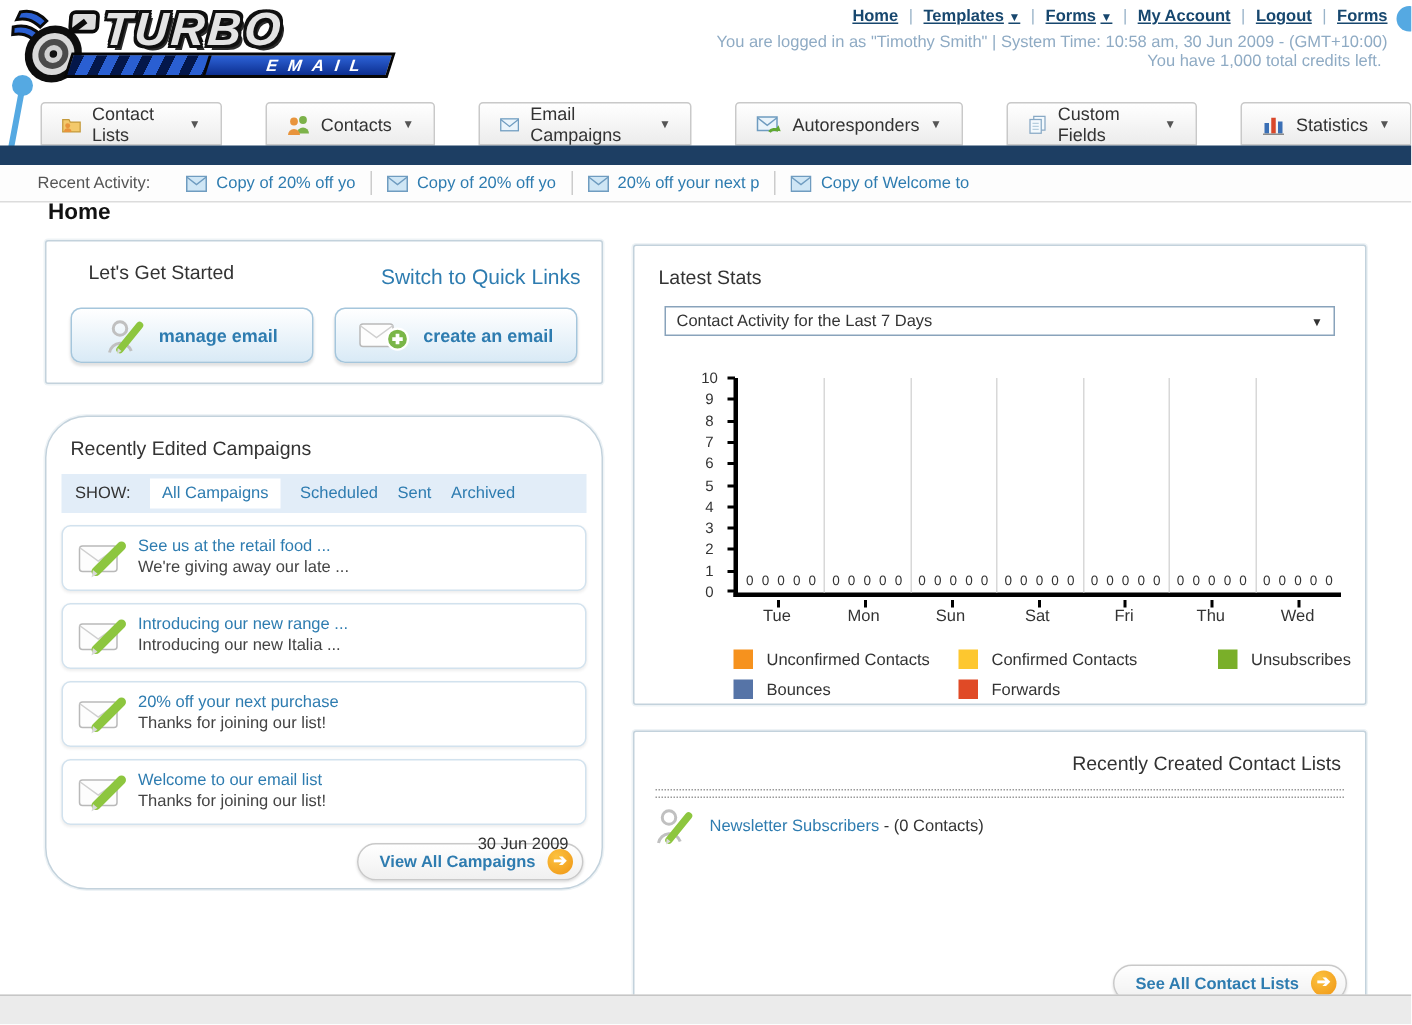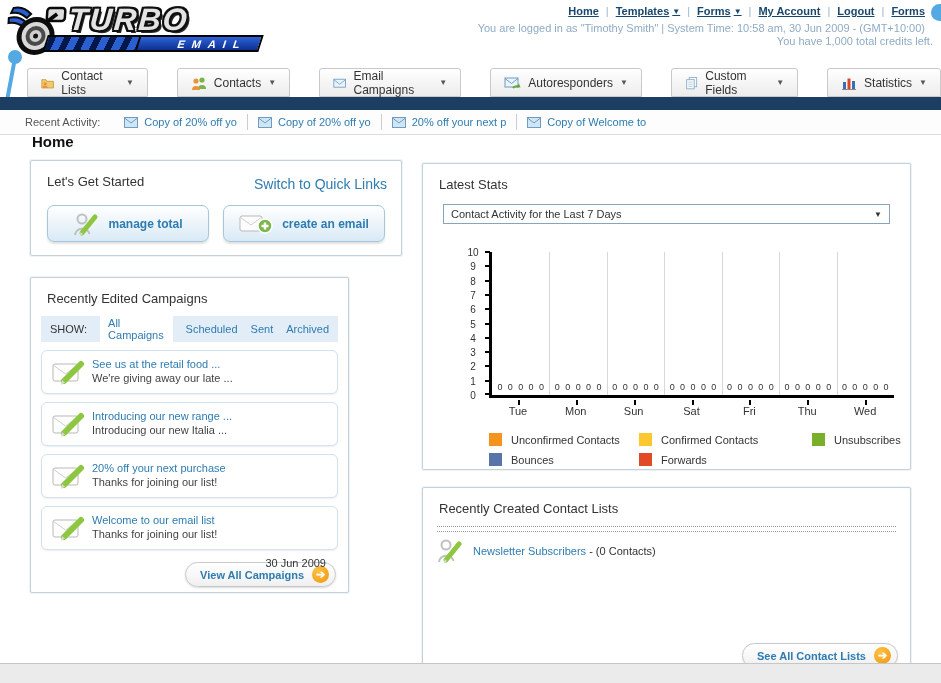--- a/index.html
+++ b/index.html
@@ -18,21 +18,21 @@
   .logo-stripes { width:92px; height:100%; background:repeating-linear-gradient(100deg,#04174a 0 7px,#2a5fd2 7px 15px); border-right:2px solid #060606; }
   .logo-email { flex:1; text-align:right; padding-right:12px; color:#fff; font-size:11px; font-weight:bold; letter-spacing:7px; }
   .pin-decor { position:absolute; left:0; top:48px; }
   .corner-dot { position:absolute; right:-7px; top:4px; width:17px; height:17px; border-radius:50%; background:#55a9e2; }
 
   .header-links { position:absolute; right:16px; top:5px; font-size:11px; color:#9ab4c9; display:flex; align-items:center; gap:7px; }
   .header-links a { color:#17476e; text-decoration:underline; font-weight:bold; cursor:pointer; display:flex; align-items:center; gap:3px; }
   .hl-sep::before { content:"|"; color:#9ab4c9; font-weight:normal; }
   .caret-sm { font-size:8px; color:#17476e; }
   .login-info { position:absolute; right:16px; top:22px; font-size:11px; color:#8fabc4; }
-  .credits-info { position:absolute; right:8px; top:35px; font-size:11px; color:#8fabc4; }
+  .credits-info { position:absolute; right:20px; top:35px; font-size:11px; color:#8fabc4; }
 
   
   .tabbar { position:absolute; top:67px; left:0; right:0; height:30px; padding-left:27px; display:flex; gap:29px; align-items:flex-end; }
   .tab { height:29px; display:flex; align-items:center; gap:7px; padding:0 13px; font-size:12px; color:#333;
      border:1px solid #c9c9c9; border-radius:3px 3px 0 0; background:linear-gradient(#ffffff,#ececec); cursor:pointer; }
   .tab .caret { font-size:8px; color:#555; }
   .navybar { position:absolute; top:97px; left:0; right:0; height:13px; background:#1d3e63; }
 
   
   .activitybar { position:absolute; top:110px; left:0; right:0; height:25px; display:flex; align-items:center;
@@ -40,28 +40,28 @@
   .activity-label { margin-right:14px; }
   .activity-item { display:flex; align-items:center; gap:6px; padding:0 10px; border-right:1px solid #ccc; color:#2e7cb0; cursor:pointer; height:16px; }
   .activity-item:last-child { border-right:none; }
 
   .page-title { position:absolute; top:133px; left:32px; font-size:15px; font-weight:bold; color:#111; }
 
   
   .panel { position:absolute; background:#fff; border:1px solid #c3d2dc; border-radius:2px; box-shadow:0 0 0 1px #eef3f6; }
   .panel-title { font-size:13px; color:#333; padding:13px 16px 6px; }
 
-  #panel-start { left:30px; top:160px; width:372px; height:96px; }
+  #panel-start { left:30px; top:160px; width:372px; height:96px;padding-left:12px; }
   .switch-link { position:absolute; right:14px; top:15px; font-size:14px; color:#2e7cb0; text-decoration:none; cursor:pointer; }
   .big-btn { position:absolute; top:44px; width:162px; height:37px; border:1px solid #a5c6dc; border-radius:7px;
      background:linear-gradient(#ffffff,#d9eaf6); box-shadow:0 2px 2px rgba(0,0,0,.12); display:flex; align-items:center; justify-content:center;
      gap:9px; font-size:12px; font-weight:bold; color:#2e7cb0; cursor:pointer; }
   #btn-manage { left:16px; } #btn-create { left:192px; }
 
-  #panel-campaigns { left:30px; top:277px; width:319px; height:316px; }
+  #panel-campaigns { left:30px; top:277px; width:372px; height:316px;border-radius:28px; }
   .show-bar { margin:4px 10px 0; height:26px; background:#e2edf8; display:flex; align-items:center; padding:0 9px; font-size:11px; color:#333; gap:13px; }
   .filter { color:#2e7cb0; cursor:pointer; }
   .filter.active { background:#fff; color:#2e7cb0; padding:4px 8px; }
   .camp-row { position:relative; margin:8px 10px 0; height:44px; border:1px solid #d2e2ee; border-radius:6px; background:#fff; box-shadow:0 1px 2px rgba(0,0,0,.07); }
   .camp-icon { position:absolute; left:10px; top:9px; }
   .camp-title { position:absolute; left:50px; top:7px; font-size:11px; color:#2e7cb0; cursor:pointer; }
   .camp-sub { position:absolute; left:50px; top:21px; font-size:11px; color:#444; }
   .camp-date { position:absolute; right:11px; top:7px; font-size:11px; color:#333;margin-top:43px; }
   .pill-btn { height:25px; border:1px solid #c9c9c9; border-radius:13px; background:linear-gradient(#ffffff,#f0f0f0);
      box-shadow:0 1px 2px rgba(0,0,0,.15); display:inline-flex; align-items:center; gap:8px; padding:0 6px 0 14px;
@@ -82,21 +82,21 @@
   .zero-group { position:absolute; bottom:3px; display:flex; justify-content:space-evenly; }
   .zero { font-size:9px; color:#333; }
   .chart-x-labels { margin:3px 14px 0 66px; width:405px; display:flex; }
   .xlabel { flex:1; text-align:center; font-size:11px; color:#333; position:relative; padding-top:4px; }
   .xlabel::before { content:""; position:absolute; top:-1px; left:50%; width:2px; height:5px; background:#000; }
   .chart-legend { margin:16px 0 0 66px; display:grid; grid-template-columns:150px 173px 120px; row-gap:7px; }
   .legend-item { display:flex; align-items:center; gap:9px; font-size:11px; color:#333;text-align:center; }
   .legend-swatch { width:13px; height:13px; display:inline-block; }
 
   
-  #panel-lists { left:422px; top:487px; width:489px; height:192px; }
+  #panel-lists { left:422px; top:487px; width:489px; height:192px;text-align:right; }
   .dotted { border-top:1px dotted #999; margin:4px 14px 0; }
   .list-row { display:flex; align-items:center; gap:11px; padding:5px 14px; font-size:11px; }
   .list-link { color:#2e7cb0; cursor:pointer; }
   .list-suffix { color:#333; }
   #see-all-btn { position:absolute; right:12px; bottom:10px; }
 
   .footer { position:absolute; left:0; right:0; bottom:0; height:20px; background:#ebebeb; border-top:1px solid #c6c6c6; }
 </style>
 </head>
 <body>
@@ -256,21 +256,21 @@
   <div class="panel" id="panel-start">
     <div class="panel-title">Let's Get Started</div>
     <a class="switch-link">Switch to Quick Links</a>
     <div class="big-btn" id="btn-manage">
       <svg width="26" height="26" viewBox="0 0 26 26">
           <circle cx="9" cy="8" r="4.5" fill="none" stroke="#c0c0c0" stroke-width="2"></circle>
           <path d="M2 24 a7.5 7.5 0 0 1 14.5 -1" fill="none" stroke="#c0c0c0" stroke-width="2"></path>
           <path d="M9 22 L22 6" stroke="#8dc63f" stroke-width="5" stroke-linecap="round"></path>
           <path d="M7 25 l3 -2 l-2.5 -2 Z" fill="#d9d9d9"></path>
         </svg>
-      <span>manage total</span>
+      <span>manage email</span>
     </div>
     <div class="big-btn" id="btn-create">
       <svg width="34" height="24" viewBox="0 0 34 24">
           <rect x="1" y="4" width="22" height="15" rx="2" fill="#fdfdfd" stroke="#b9b9b9"></rect>
           <path d="M1 5 L12 13 L23 5" fill="none" stroke="#cfcfcf"></path>
           <circle cx="26" cy="14" r="7" fill="#7ab648" stroke="#fff" stroke-width="1.5"></circle>
           <path d="M26 10.5 v7 M22.5 14 h7" stroke="#fff" stroke-width="2.5"></path>
         </svg>
       <span>create an email</span>
     </div>

